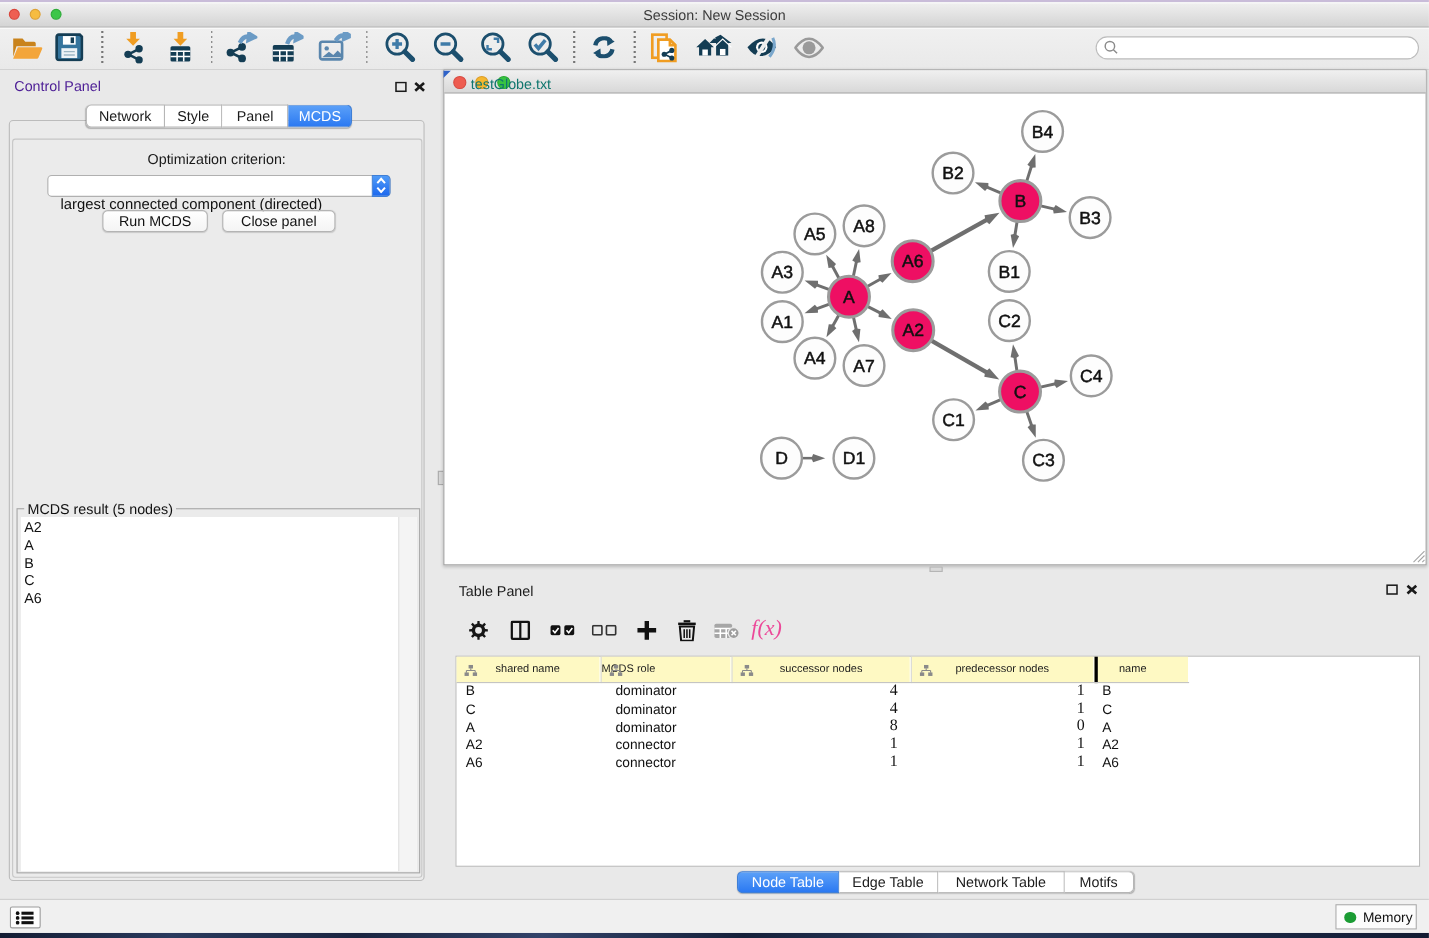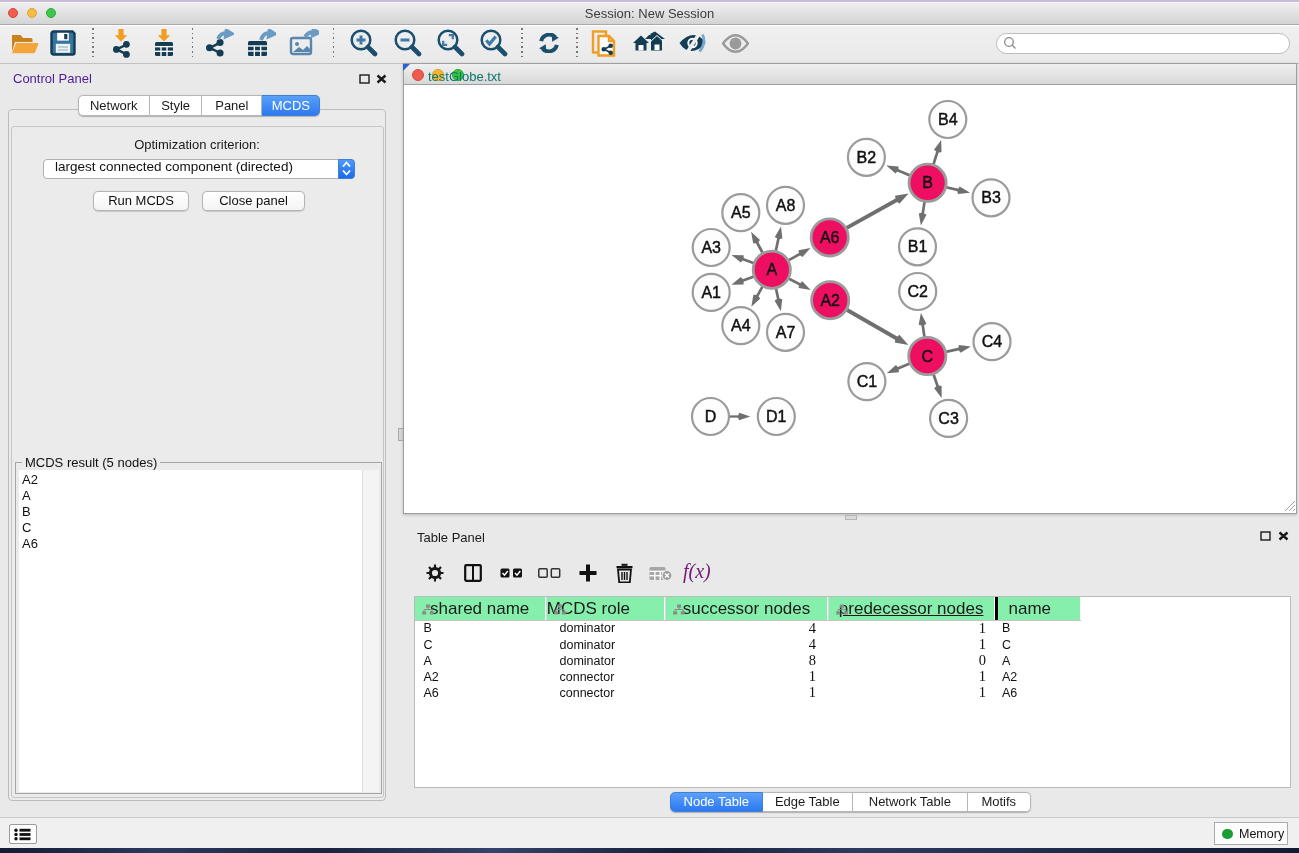--- a/index.html
+++ b/index.html
@@ -1,17 +1,17 @@
 <!DOCTYPE html>
 <html><head><meta charset="utf-8"><style>
 * { margin:0; padding:0; box-sizing:border-box; }
 html,body { width:1299px; height:853px; overflow:hidden; font-family:"Liberation Sans",sans-serif; }
 .ab { position:absolute; }
 .tsep { position:absolute; top:28px; height:30px; width:1.5px; background:repeating-linear-gradient(#767676 0 1.6px, transparent 1.6px 4.6px); }
-.hcell { height:23.5px; background:#86efac; display:flex; align-items:center; justify-content:center; font-size:17px; color:#1c1c1c; }
+.hcell { height:23.5px; background:#fef9c3; display:flex; align-items:center; justify-content:center; font-size:10px; color:#1c1c1c; }
 .rtxt { font-size:12.5px; color:#111; }
 .rnum { font-family:"Liberation Serif",serif; font-size:14.5px; color:#111; text-align:right; }
 .seg { display:flex; border-radius:5px; box-shadow:0 0.5px 1px rgba(0,0,0,0.25); }
 .sgi { background:#fff; border:1px solid #b6b6b6; border-left:none; display:flex; align-items:center; justify-content:center; color:#1b1b1b; }
 .sgi:first-child { border-left:1px solid #b6b6b6; border-radius:5px 0 0 5px; }
 .sgi:last-child { border-radius:0 5px 5px 0; }
 .sgi.ss { background:linear-gradient(#5ba0f8,#2b79f2); border-color:#3f7fd6; color:#fff; }
 .btn { position:absolute; background:linear-gradient(#ffffff,#f4f4f4); border:1px solid #b4b4b4; border-radius:5px; font-size:13px; color:#111; display:flex; align-items:center; justify-content:center; box-shadow:0 0.5px 1px rgba(0,0,0,0.15); }
 </style></head>
 <body>
@@ -166,21 +166,21 @@
   </div>
 
 <div class="ab" style="left:0;top:137px;width:394px;text-align:center;font-size:13px;color:#1a1a1a">Optimization criterion:</div>
 
 <div class="ab" style="left:43px;top:158.5px;width:312px;height:20px;background:#fff;border:1px solid #b0b0b0;border-radius:4px"></div>
 <div class="ab" style="left:338px;top:158.5px;width:17px;height:20px;background:linear-gradient(#4f9bf8,#1c68ee);border-radius:0 4px 4px 0;border:1px solid #3f7fd6"></div>
 <svg class="ab" style="left:341px;top:161px" width="11" height="15" viewBox="0 0 11 15">
     <path d="M2 5.5 L5.5 1.5 L9 5.5" fill="none" stroke="#fff" stroke-width="1.8"></path>
     <path d="M2 9.5 L5.5 13.5 L9 9.5" fill="none" stroke="#fff" stroke-width="1.8"></path>
   </svg>
-<div class="ab" style="left:55px;top:159px;font-size:13.5px;color:#111">largest connected component (directed)</div>
+<div class="ab" style="left:55px;top:178px;font-size:13.5px;color:#111">largest connected component (directed)</div>
 
 <div class="btn" style="left:93px;top:190.5px;width:96px;height:20px">Run MCDS</div>
 <div class="btn" style="left:202px;top:190.5px;width:103px;height:20px">Close panel</div>
 
 <div class="ab" style="left:15px;top:462px;width:367px;height:332px;border:1px solid #a6a6a6"></div>
 <div class="ab" style="left:22px;top:455px;background:#ebebeb;padding:0 3px;font-size:13px;color:#111">MCDS result (5 nodes)</div>
 <div class="ab" style="left:18.5px;top:469.5px;width:360px;height:322.5px;background:#fff"></div>
 <div class="ab" style="left:361.5px;top:469.5px;width:17px;height:322.5px;background:#f4f4f4;border-left:1px solid #e0e0e0"></div>
 <div class="ab" style="left:22px;top:472px;font-size:13px;color:#111;line-height:16px">A2<br>A<br>B<br>C<br>A6</div>
 
@@ -324,21 +324,21 @@
   </svg>
 <svg class="ab" style="left:649px;top:566px" width="24" height="15" viewBox="0 0 24 15">
     <rect x="0.5" y="1" width="16" height="13" rx="1.5" fill="#a6a6a6"></rect>
     <line x1="5.833333333333333" y1="4.9" x2="5.833333333333333" y2="14" stroke="#fff" stroke-width="1.4"></line>
     <line x1="0.5" y1="5.333333333333333" x2="16.5" y2="5.333333333333333" stroke="#fff" stroke-width="1.4"></line>
     <line x1="11.166666666666666" y1="4.9" x2="11.166666666666666" y2="14" stroke="#fff" stroke-width="1.4"></line>
     <line x1="0.5" y1="9.666666666666666" x2="16.5" y2="9.666666666666666" stroke="#fff" stroke-width="1.4"></line>
     <circle cx="18" cy="9.5" r="5" fill="#9d9d9d" stroke="#e9e9e9" stroke-width="1.2"></circle>
     <path d="M16 7.5 l4 4 M20 7.5 l-4 4" stroke="#fff" stroke-width="1.4"></path>
   </svg>
-<div class="ab" style="left:683px;top:560px;font:italic 20px 'Liberation Serif',serif;color:#701a75">f(x)</div>
+<div class="ab" style="left:683px;top:560px;font:italic 20px 'Liberation Serif',serif;color:#ec4899">f(x)</div>
 
 <div class="ab" style="left:414px;top:595.5px;width:877px;height:192.5px;background:#fff;border:1px solid #bbb"></div>
 <div class="ab hcell" style="left:414.6px;top:597px;width:130.19999999999993px;">
     <svg width="12" height="11" viewBox="0 0 12 11" style="position:absolute;left:7px;top:6.5px">
       <rect x="4" y="0.5" width="4" height="3.2" fill="#8a8a8a"></rect>
       <path d="M6 3.5 v2 M2 5.5 h8 M2 5.5 v2 M10 5.5 v2" stroke="#8a8a8a" stroke-width="1" fill="none"></path>
       <rect x="0.2" y="7.3" width="4" height="3.2" fill="#8a8a8a"></rect>
       <rect x="7.8" y="7.3" width="4" height="3.2" fill="#8a8a8a"></rect>
     </svg>
     <span style="display:block;width:100%;text-align:center;">shared name</span>
@@ -361,21 +361,21 @@
     </svg>
     <span style="display:block;width:100%;text-align:center;">successor nodes</span>
   </div>
 <div class="ab hcell" style="left:827.6px;top:597px;width:166.10000000000002px;border-left:1px solid #d9d9d9;">
     <svg width="12" height="11" viewBox="0 0 12 11" style="position:absolute;left:7px;top:6.5px">
       <rect x="4" y="0.5" width="4" height="3.2" fill="#8a8a8a"></rect>
       <path d="M6 3.5 v2 M2 5.5 h8 M2 5.5 v2 M10 5.5 v2" stroke="#8a8a8a" stroke-width="1" fill="none"></path>
       <rect x="0.2" y="7.3" width="4" height="3.2" fill="#8a8a8a"></rect>
       <rect x="7.8" y="7.3" width="4" height="3.2" fill="#8a8a8a"></rect>
     </svg>
-    <span style="display:block;width:100%;text-align:center;text-decoration:underline;">predecessor nodes</span>
+    <span style="display:block;width:100%;text-align:center;">predecessor nodes</span>
   </div>
 <div class="ab hcell" style="left:994.7px;top:597px;width:85.20000000000005px;border-left:3px solid #000000;">
     <span style="display:block;width:100%;text-align:center;transform:translateX(-9px)">name</span>
   </div>
 <div class="ab" style="left:414.6px;top:620.3px;width:666px;height:1px;background:#c4c4c4"></div>
 <div class="ab rtxt" style="left:423.5px;top:621.3px">B</div>
 <div class="ab rtxt" style="left:559.5px;top:621.3px">dominator</div>
 <div class="ab rnum" style="left:716px;top:619.5px;width:100px">4</div>
 <div class="ab rnum" style="left:886px;top:619.5px;width:100px">1</div>
 <div class="ab rtxt" style="left:1002px;top:621.3px">B</div>

